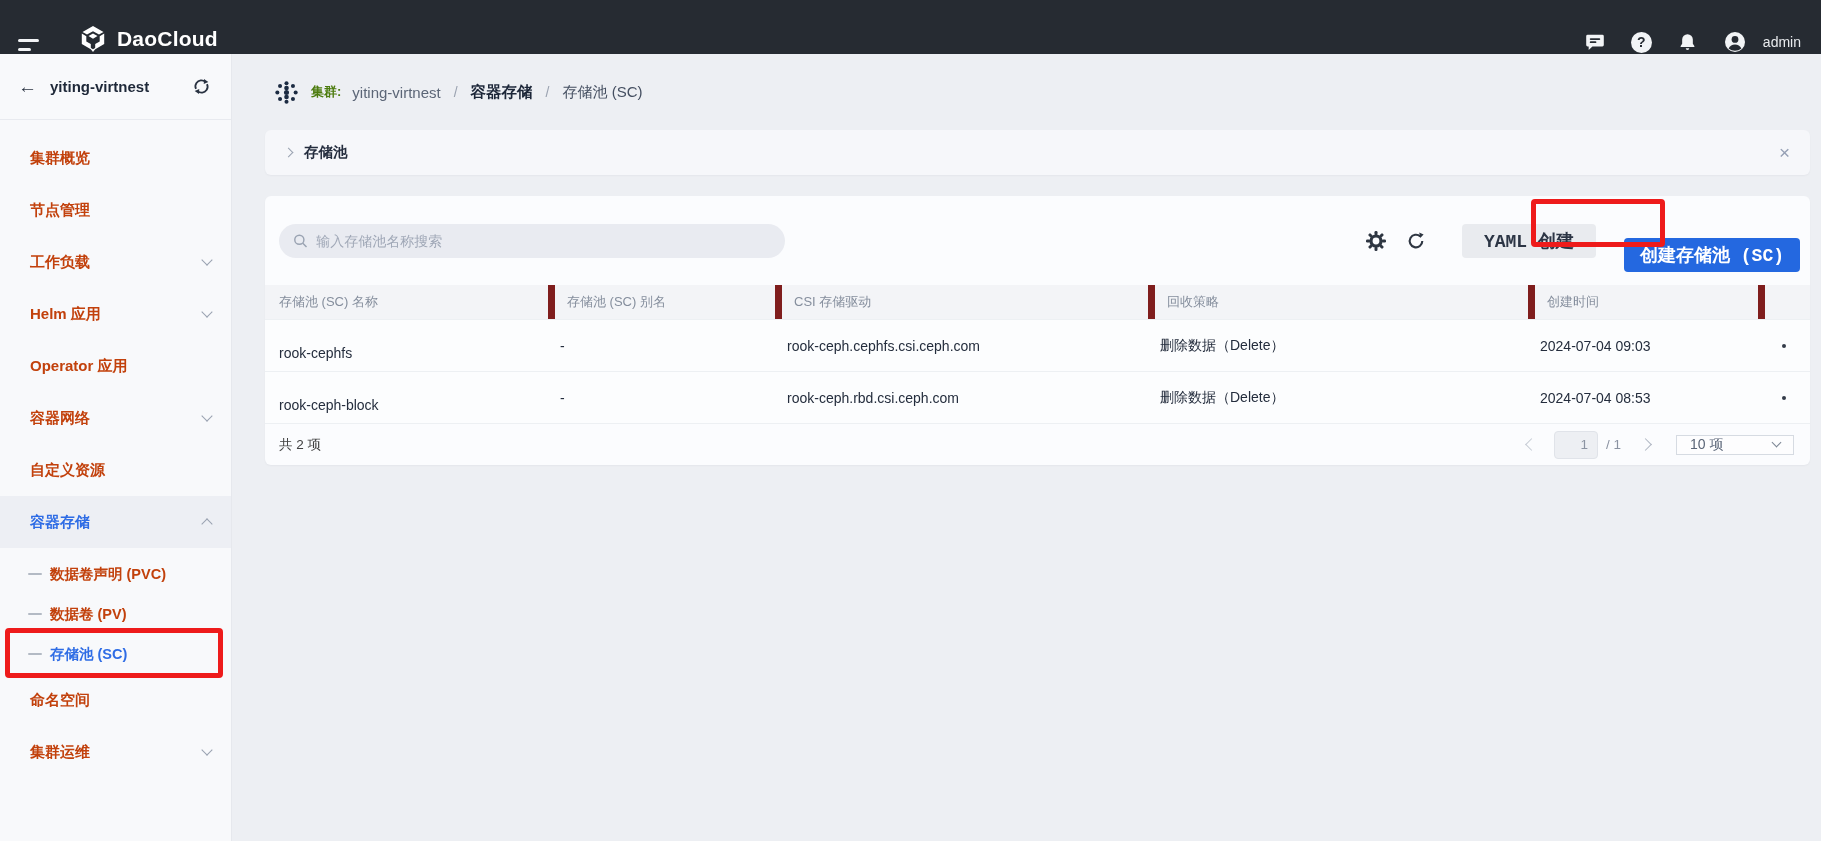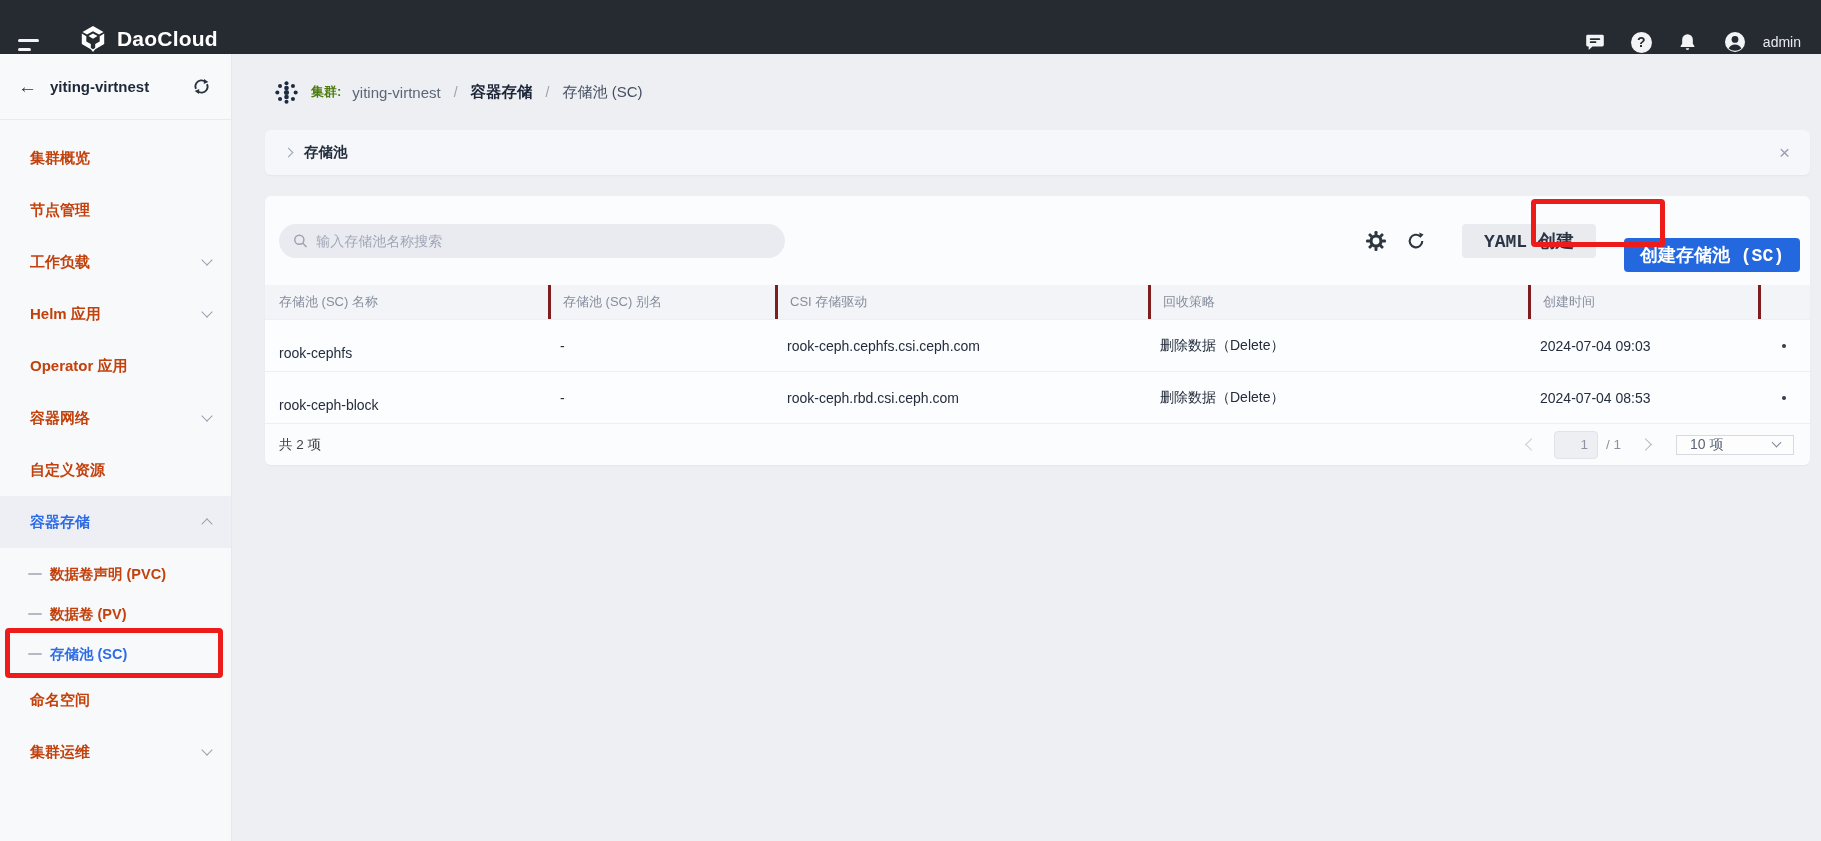--- a/index.html
+++ b/index.html
@@ -66,21 +66,21 @@
   .tools { margin-left:auto; display:flex; align-items:center; gap:20px; }
   .btn { height:34px; border:none; border-radius:4px; font-size:18px; font-weight:600; cursor:pointer; font-family:Liberation Mono, monospace; }
   .btn-gray { background:#e9ebef; color:#2c3545; padding:0 22px; margin-left:16px; }
   .btn-blue { background:#2468e0; color:#ffffff; padding:0 16px; margin-left:8px;margin-top:29px; }
 
   
   .trow { display:grid; grid-template-columns:283px 227px 373px 380px 230px 1fr; align-items:center; }
   .thead { background:#f3f4f7; height:34px; }
   .th { font-size:13px; color:#858e9d; padding:0 12px; height:34px; display:flex; align-items:center; }
   .th:first-child { padding-left:14px; }
-  .th + .th { border-left:3px solid #7f1d1d; }
+  .th + .th { border-left:7px solid #7f1d1d; }
   .tr { height:52px; background:#fcfdfe; border-top:1px solid #edf0f3; }
   .td { font-size:14px; color:#242d3d; padding:0 12px; overflow:hidden; white-space:nowrap; }
   .td:first-child { padding-left:14px;margin-top:14px; }
   .kebab-cell { display:flex; justify-content:center; }
   .kebab { width:4px; height:4px; border-radius:50%; background:#333b49; box-shadow:0 -6px 0 #333b49,0 6px 0 #333b49; cursor:pointer; }
 
   
   .pager { height:42px; border-top:1px solid #edf0f3; display:flex; align-items:center; padding:0 16px 0 14px; }
   .pager-total { font-size:13.5px; color:#404040; }
   .pager-right { margin-left:auto; display:flex; align-items:center; }

